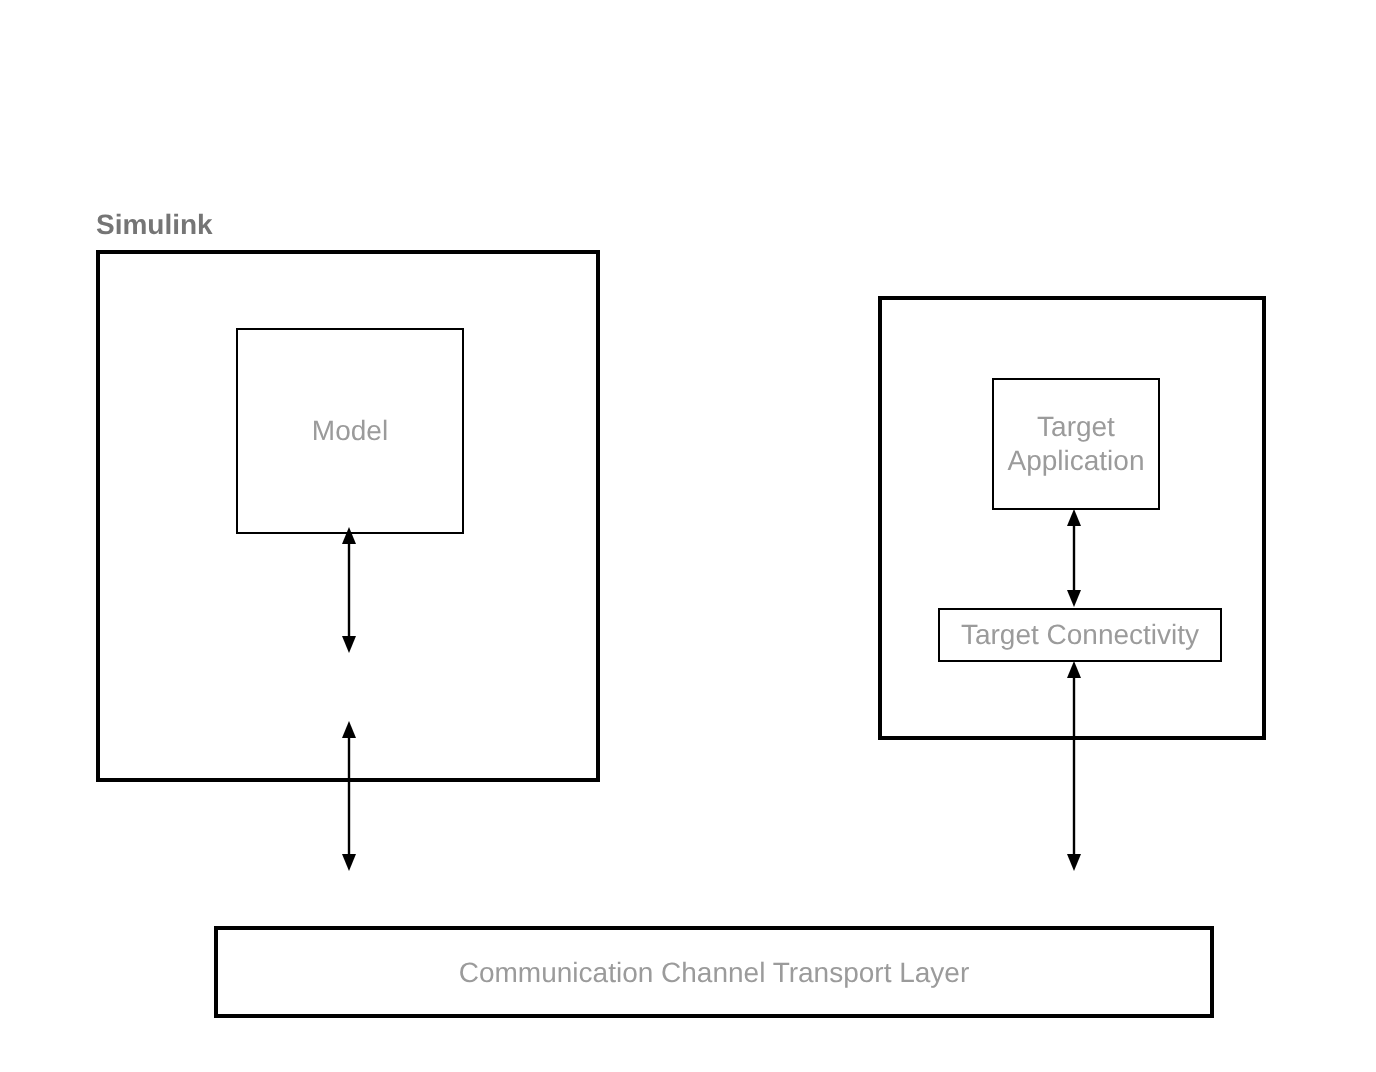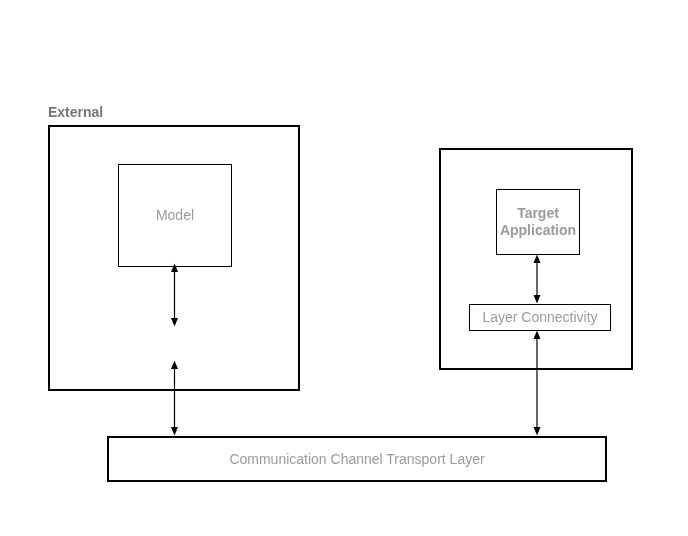--- a/index.html
+++ b/index.html
@@ -40,51 +40,52 @@
   .bar {
     position: absolute;
     border: 2px solid var(--border, #000000);
     background: #ffffff;
     display: flex;
     align-items: center;
     justify-content: center;
     text-align: right;
     font-size: 14px;
     color: var(--box-text, #9b9b9b);
+    margin-top: 27px;
   }
   .arrow-layer {
     position: absolute;
     left: 0; top: 0;
     width: 688px; height: 536px;
     pointer-events: none;
   }
 </style>
 </head>
 <body>
 
 <div class="scene">
 
-  <div class="group-label" style="left:48px; top:104px;">External</div>
+  <div class="group-label" style="left:48px; top:104px;">Simulink</div>
 
   <div class="container" style="left:48px; top:125px; width:252px; height:266px;"></div>
 
   <div class="box" style="left:118px; top:164px; width:114px; height:103px;">
     <span>Model</span>
   </div>
 
 
 
   <div class="container" style="left:439px; top:148px; width:194px; height:222px;"></div>
 
-  <div class="box" style="left:496px; top:189px; width:84px; height:66px; padding:0 4px;font-weight:bold;">
+  <div class="box" style="left:496px; top:189px; width:84px; height:66px; padding:0 4px;">
     <span>Target Application</span>
   </div>
 
   <div class="box" style="left:469px; top:304px; width:142px; height:27px;">
-    <span>Layer Connectivity</span>
+    <span>Target Connectivity</span>
   </div>
 
   <div class="bar" style="left:107px; top:436px; width:500px; height:46px;">
     <span>Communication Channel Transport Layer</span>
   </div>
 
   <svg class="arrow-layer" viewBox="0 0 688 536" xmlns="http://www.w3.org/2000/svg">
 
     <g stroke="#000000" fill="#000000">
       <line x1="174.5" y1="270" x2="174.5" y2="321" stroke-width="1.2"></line>

